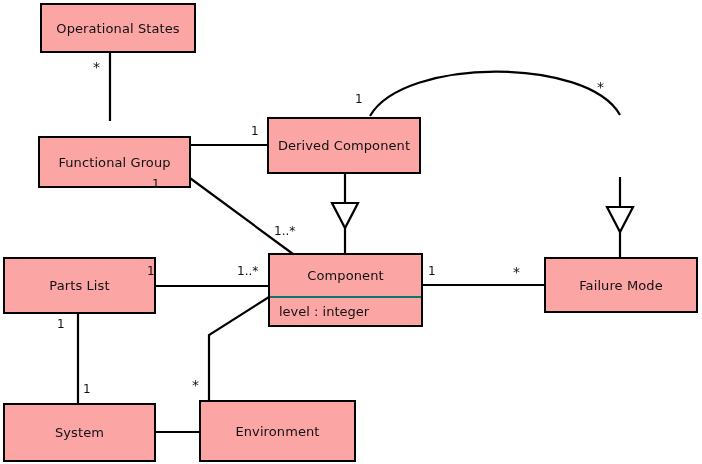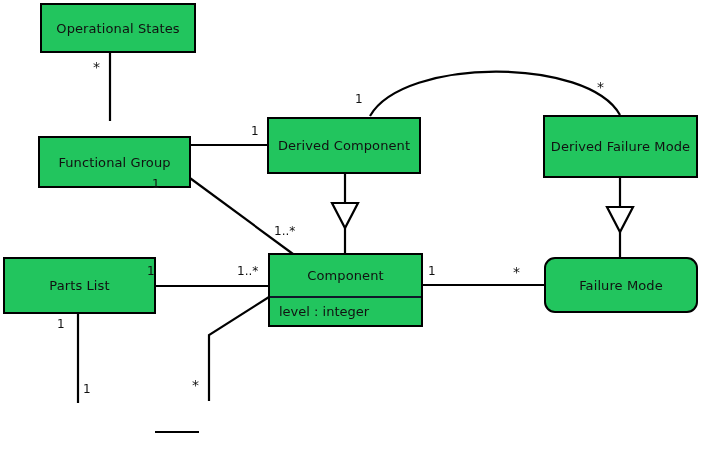--- a/index.html
+++ b/index.html
@@ -23,37 +23,37 @@
     left: 0;
     top: 0;
     width: 702px;
     height: 464px;
     pointer-events: none;
   }
   .uml-class {
     position: absolute;
     box-sizing: border-box;
     border: 2px solid #000000;
-    background: #22c55e;
+    background: #fca5a5;
     display: flex;
     flex-direction: column;
     z-index: 5;
   }
   .uml-name {
     flex: 1 1 auto;
     display: flex;
     align-items: center;
     justify-content: center;
     font-size: 13px;
     color: #111111;
     letter-spacing: 0.1px;
     white-space: nowrap;
   }
   .uml-compartment {
-    border-top: 2px solid #0f172a;
+    border-top: 2px solid #0f766e;
     display: flex;
     align-items: center;
     padding-left: 9px;
     height: 27px;
     font-size: 13px;
     color: #111111;
     white-space: nowrap;
   }
   .mult {
     position: absolute;
@@ -109,38 +109,41 @@
   </div>
 
   <div class="uml-class" style="left:38px; top:136px; width:153px; height:52px;">
     <div class="uml-name">Functional Group</div>
   </div>
 
   <div class="uml-class" style="left:267px; top:117px; width:154px; height:57px;align-items:center;">
     <div class="uml-name">Derived Component</div>
   </div>
 
-  <div class="uml-class" style="left:543px; top:115px; width:155px; height:63px;">
-    <div class="uml-name">Derived Failure Mode</div>
-  </div>
 
   <div class="uml-class" style="left:3px; top:257px; width:153px; height:57px;">
     <div class="uml-name">Parts List</div>
   </div>
 
   <div class="uml-class" style="left:268px; top:253px; width:155px; height:74px;">
     <div class="uml-name">Component</div>
     <div class="uml-compartment">level : integer</div>
   </div>
 
-  <div class="uml-class" style="left:544px; top:257px; width:154px; height:56px;border-radius:11px;">
+  <div class="uml-class" style="left:544px; top:257px; width:154px; height:56px;">
     <div class="uml-name">Failure Mode</div>
   </div>
 
+  <div class="uml-class" style="left:3px; top:403px; width:153px; height:59px;">
+    <div class="uml-name">System</div>
+  </div>
 
+  <div class="uml-class" style="left:199px; top:400px; width:157px; height:62px;">
+    <div class="uml-name">Environment</div>
+  </div>
 
   <div class="mult star" style="left:93px; top:60px;">*</div>
 
   <div class="mult" style="left:251px; top:125px;">1</div>
 
   <div class="mult" style="left:355px; top:93px;">1</div>
 
   <div class="mult star" style="left:597px; top:80px;">*</div>
 
   <div class="mult" style="left:152px; top:178px;">1</div>

